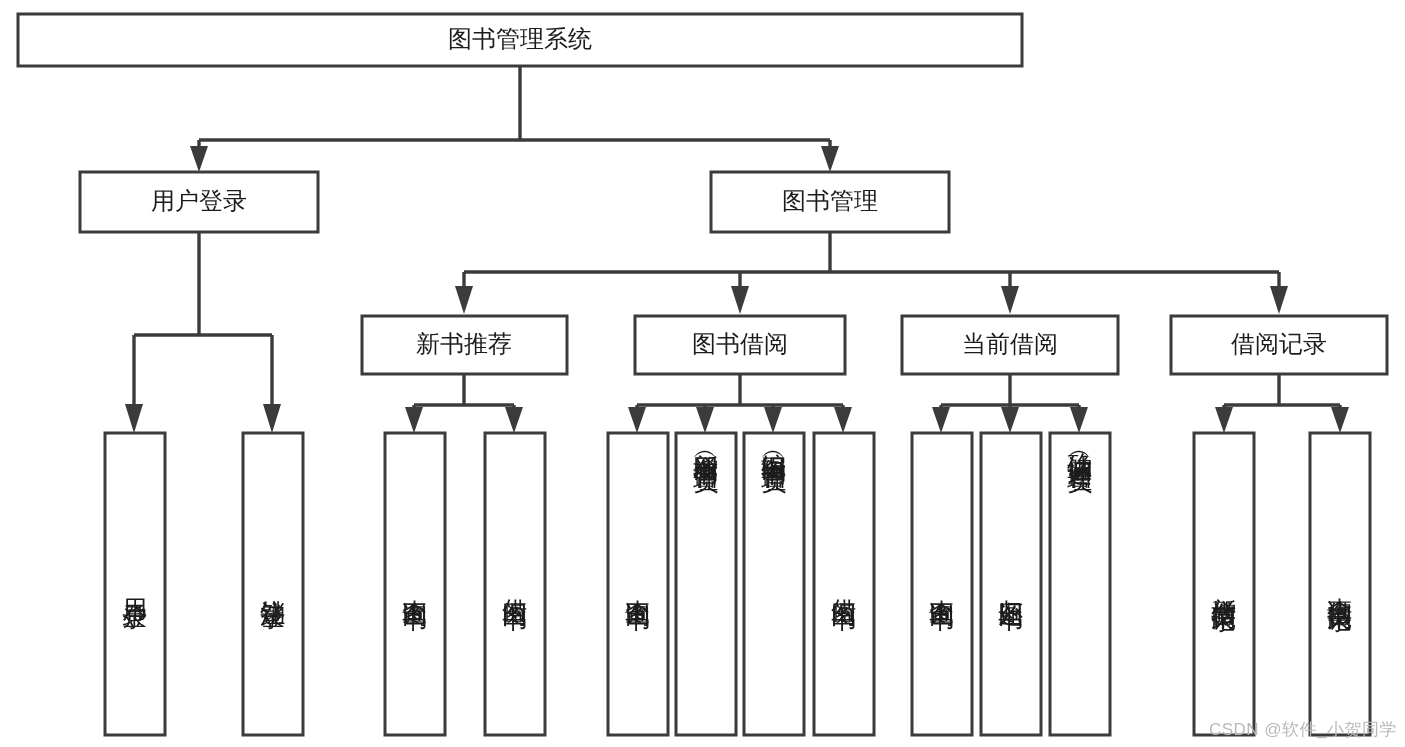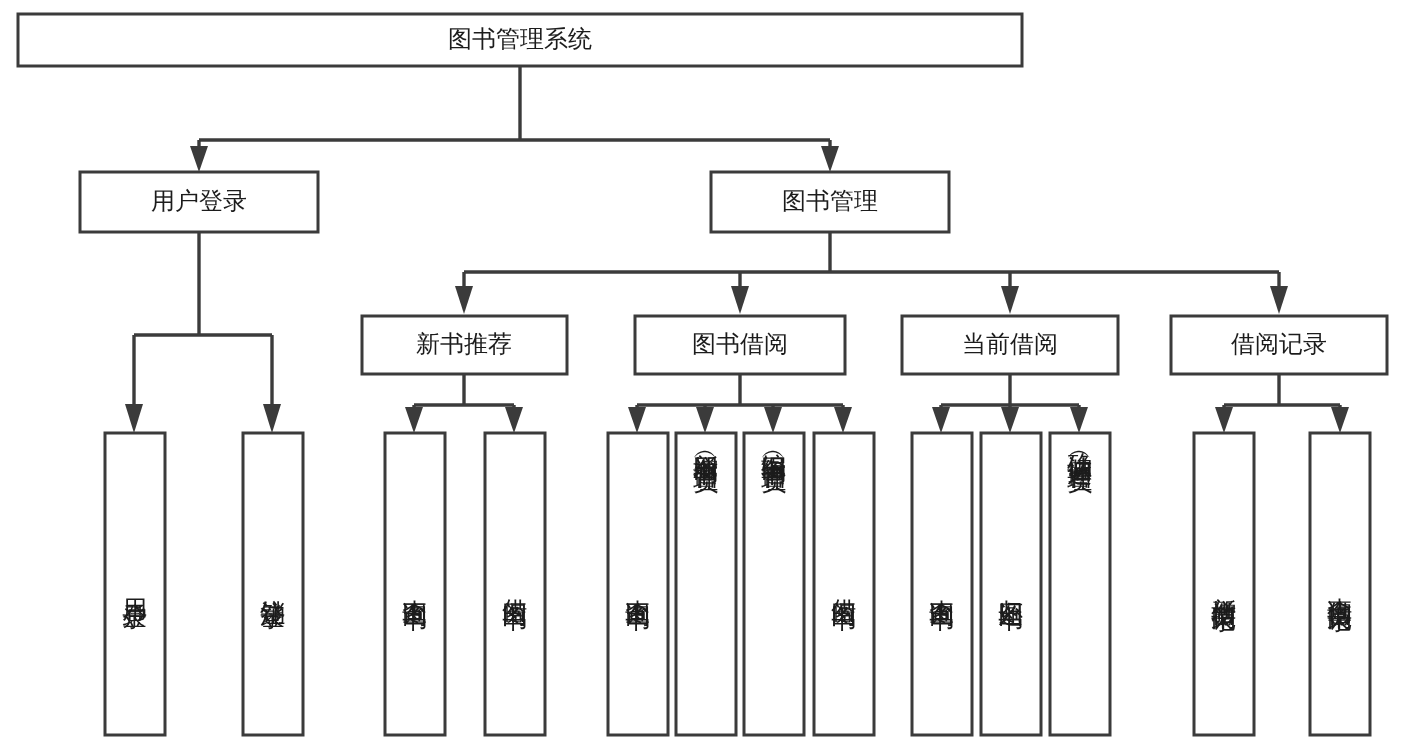--- a/index.html
+++ b/index.html
@@ -218,14 +218,15 @@
   <span class="vlabel">确认归还（管理员）</span>
 </div>
 
 <div class="vlabel-wrap" style="left:1194px; top:433px; width:60px; height:302px;">
   <span class="vlabel">新增借阅记录</span>
 </div>
 <div class="vlabel-wrap" style="left:1310px; top:433px; width:60px; height:302px;">
   <span class="vlabel">查询借阅记录</span>
 </div>
 
+<div class="watermark">CSDN @软件_小贺同学</div>
 
 </div>
 
 </body></html>

